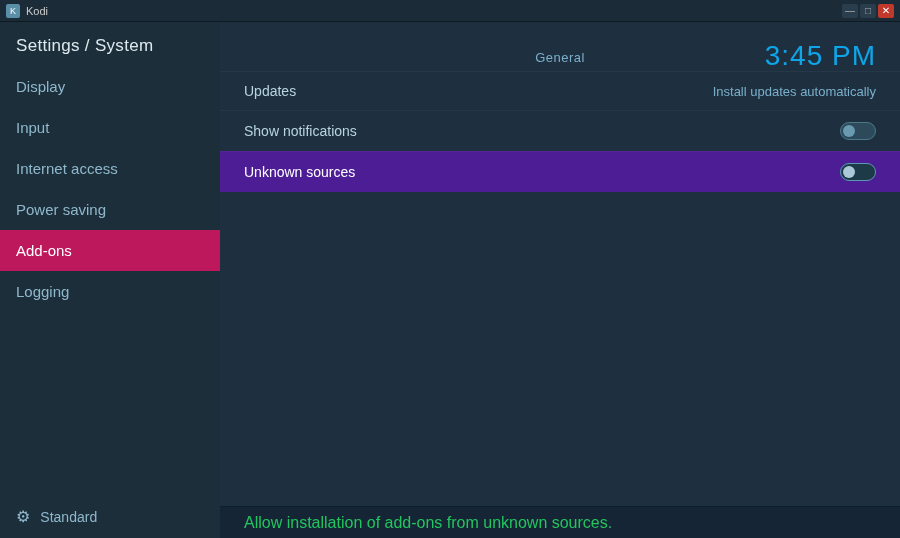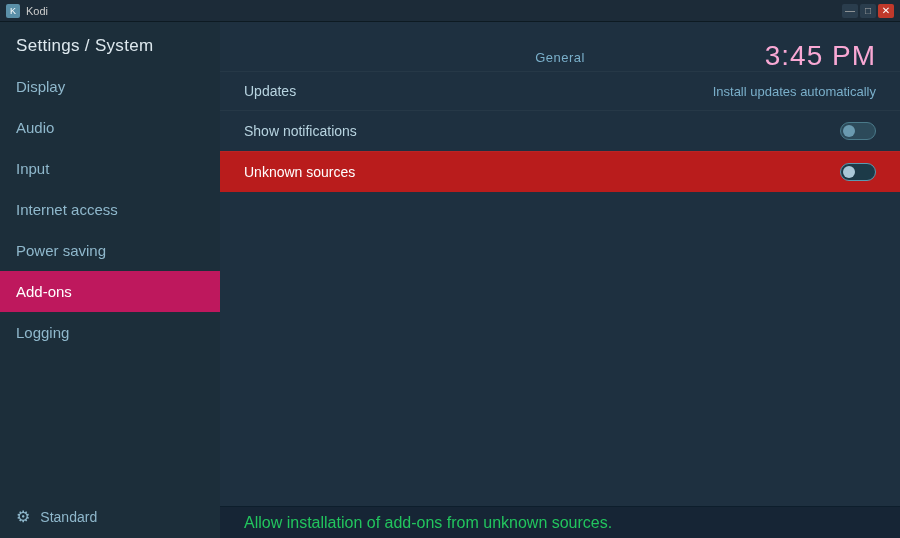--- a/index.html
+++ b/index.html
@@ -116,21 +116,21 @@
       display: flex;
       flex-direction: column;
       position: relative;
     }
 
     
     .clock {
       position: absolute;
       top: 18px;
       right: 24px;
-      color: #f9a8d4;
+      color: #0ea5e9;
       font-size: 28px;
       font-weight: 300;
       letter-spacing: 1px;
     }
 
     
     .settings-content {
       padding: 20px 0 0 0;
       flex: 1;
       overflow: hidden;
@@ -150,21 +150,21 @@
       align-items: center;
       justify-content: space-between;
       padding: 11px 24px;
       color: #b8d4e0;
       font-size: 14px;
       cursor: pointer;
       border-top: 1px solid rgba(255,255,255,0.04);
       text-align: right;
     }
     .settings-row.highlighted {
-      background: #b91c1c;
+      background: #4c1d95;
       color: #ffffff;
     }
 
     .row-value {
       color: #7aafca;
       font-size: 13px;
     }
 
     
     .toggle {
@@ -225,23 +225,20 @@
 
 <div class="main-layout">
 
   <div class="sidebar">
     <div class="sidebar-header">Settings / System</div>
 
     <div class="sidebar-item">
       <span>Display</span>
     </div>
     <div class="sidebar-item">
-      <span>Audio</span>
-    </div>
-    <div class="sidebar-item">
       <span>Input</span>
     </div>
     <div class="sidebar-item">
       <span>Internet access</span>
     </div>
     <div class="sidebar-item">
       <span>Power saving</span>
     </div>
     <div class="sidebar-item active">
       <span>Add-ons</span>

